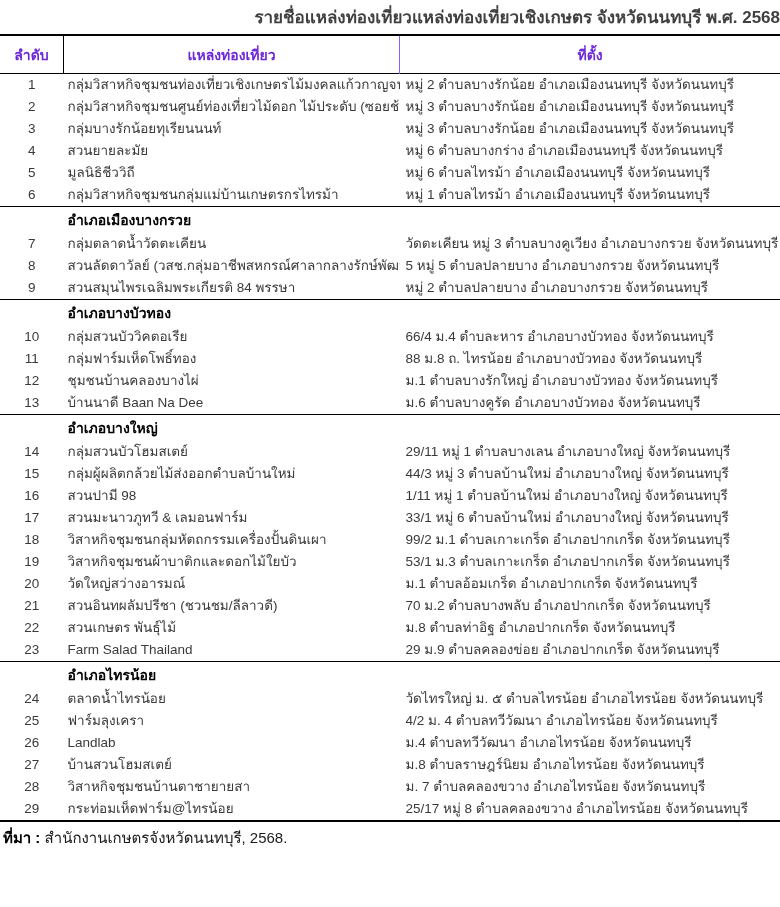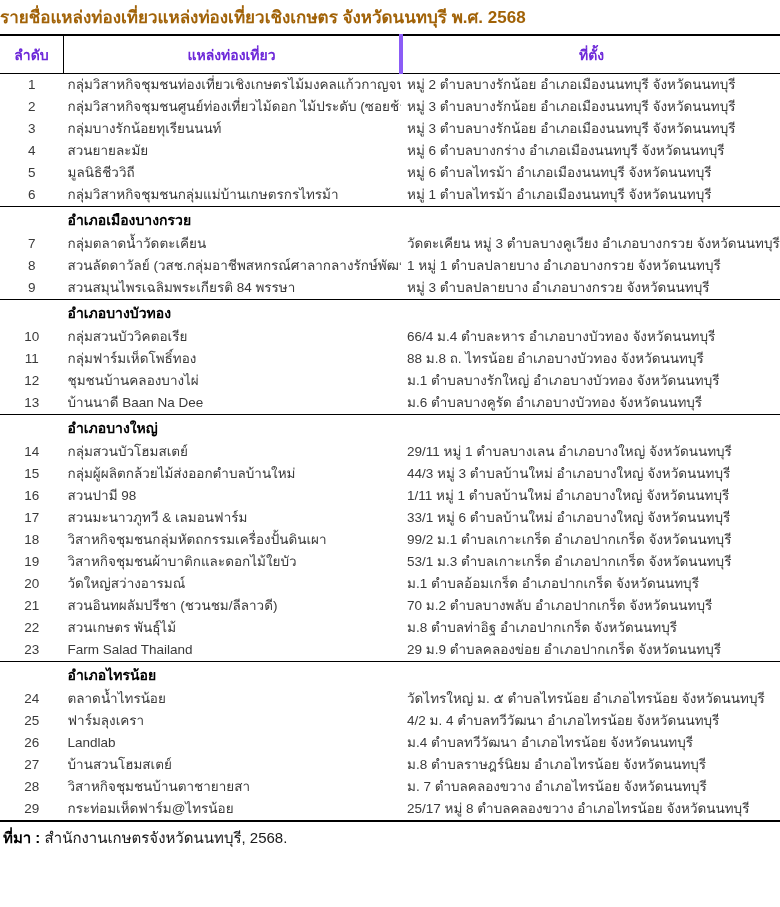--- a/index.html
+++ b/index.html
@@ -12,22 +12,22 @@
     width: 780px;
     height: 907px;
     background: #ffffff;
     color: #3a3a3a;
     overflow: hidden;
     box-sizing: border-box;
   }
   .doc-title {
     font-size: 17px;
     font-weight: bold;
-    color: #a16207;
-    text-align: left;
+    color: #404040;
+    text-align: right;
     padding: 8px 0 6px 0;
     line-height: 1.2;
   }
   table.listing {
     width: 780px;
     border-collapse: collapse;
     table-layout: fixed;
     border-bottom: 2px solid #000000;
   }
   table.listing thead tr {
@@ -37,21 +37,21 @@
   table.listing th {
     font-size: 14px;
     font-weight: bold;
     color: #6d28d9;
     height: 37px;
     vertical-align: middle;
     padding: 0;
   }
   th.h-no { width: 63px; }
   th.h-name { width: 335px; border-left: 1px solid #000000; }
-  th.h-loc { border-left: 4px solid #8b5cf6; }
+  th.h-loc { border-left: 1px solid #8b5cf6; }
   td {
     font-size: 13.5px;
     vertical-align: middle;
     padding: 0;
     line-height: 1.1;
     white-space: nowrap;
     overflow: hidden;
   }
   tr.data-row td { height: 22px; }
   tr.section-row td { height: 26px; }
@@ -132,26 +132,26 @@
           <td class="col-loc"></td>
         </tr>
         <tr class="data-row">
           <td class="col-no">7</td>
           <td class="col-name">กลุ่มตลาดน้ำวัดตะเคียน</td>
           <td class="col-loc">วัดตะเคียน หมู่ 3 ตำบลบางคูเวียง อำเภอบางกรวย จังหวัดนนทบุรี</td>
         </tr>
         <tr class="data-row">
           <td class="col-no">8</td>
           <td class="col-name">สวนลัดดาวัลย์ (วสช.กลุ่มอาชีพสหกรณ์ศาลากลางรักษ์พัฒนา)</td>
-          <td class="col-loc">1 หมู่ 1 ตำบลปลายบาง อำเภอบางกรวย จังหวัดนนทบุรี</td>
+          <td class="col-loc">5 หมู่ 5 ตำบลปลายบาง อำเภอบางกรวย จังหวัดนนทบุรี</td>
         </tr>
         <tr class="data-row">
           <td class="col-no">9</td>
           <td class="col-name">สวนสมุนไพรเฉลิมพระเกียรติ 84 พรรษา</td>
-          <td class="col-loc">หมู่ 3 ตำบลปลายบาง อำเภอบางกรวย จังหวัดนนทบุรี</td>
+          <td class="col-loc">หมู่ 2 ตำบลปลายบาง อำเภอบางกรวย จังหวัดนนทบุรี</td>
         </tr>
         <tr class="section-row">
           <td class="col-no"></td>
           <td class="col-name section-name">อำเภอบางบัวทอง</td>
           <td class="col-loc"></td>
         </tr>
         <tr class="data-row">
           <td class="col-no">10</td>
           <td class="col-name">กลุ่มสวนบัววิคตอเรีย</td>
           <td class="col-loc">66/4 ม.4 ตำบละหาร อำเภอบางบัวทอง จังหวัดนนทบุรี</td>

